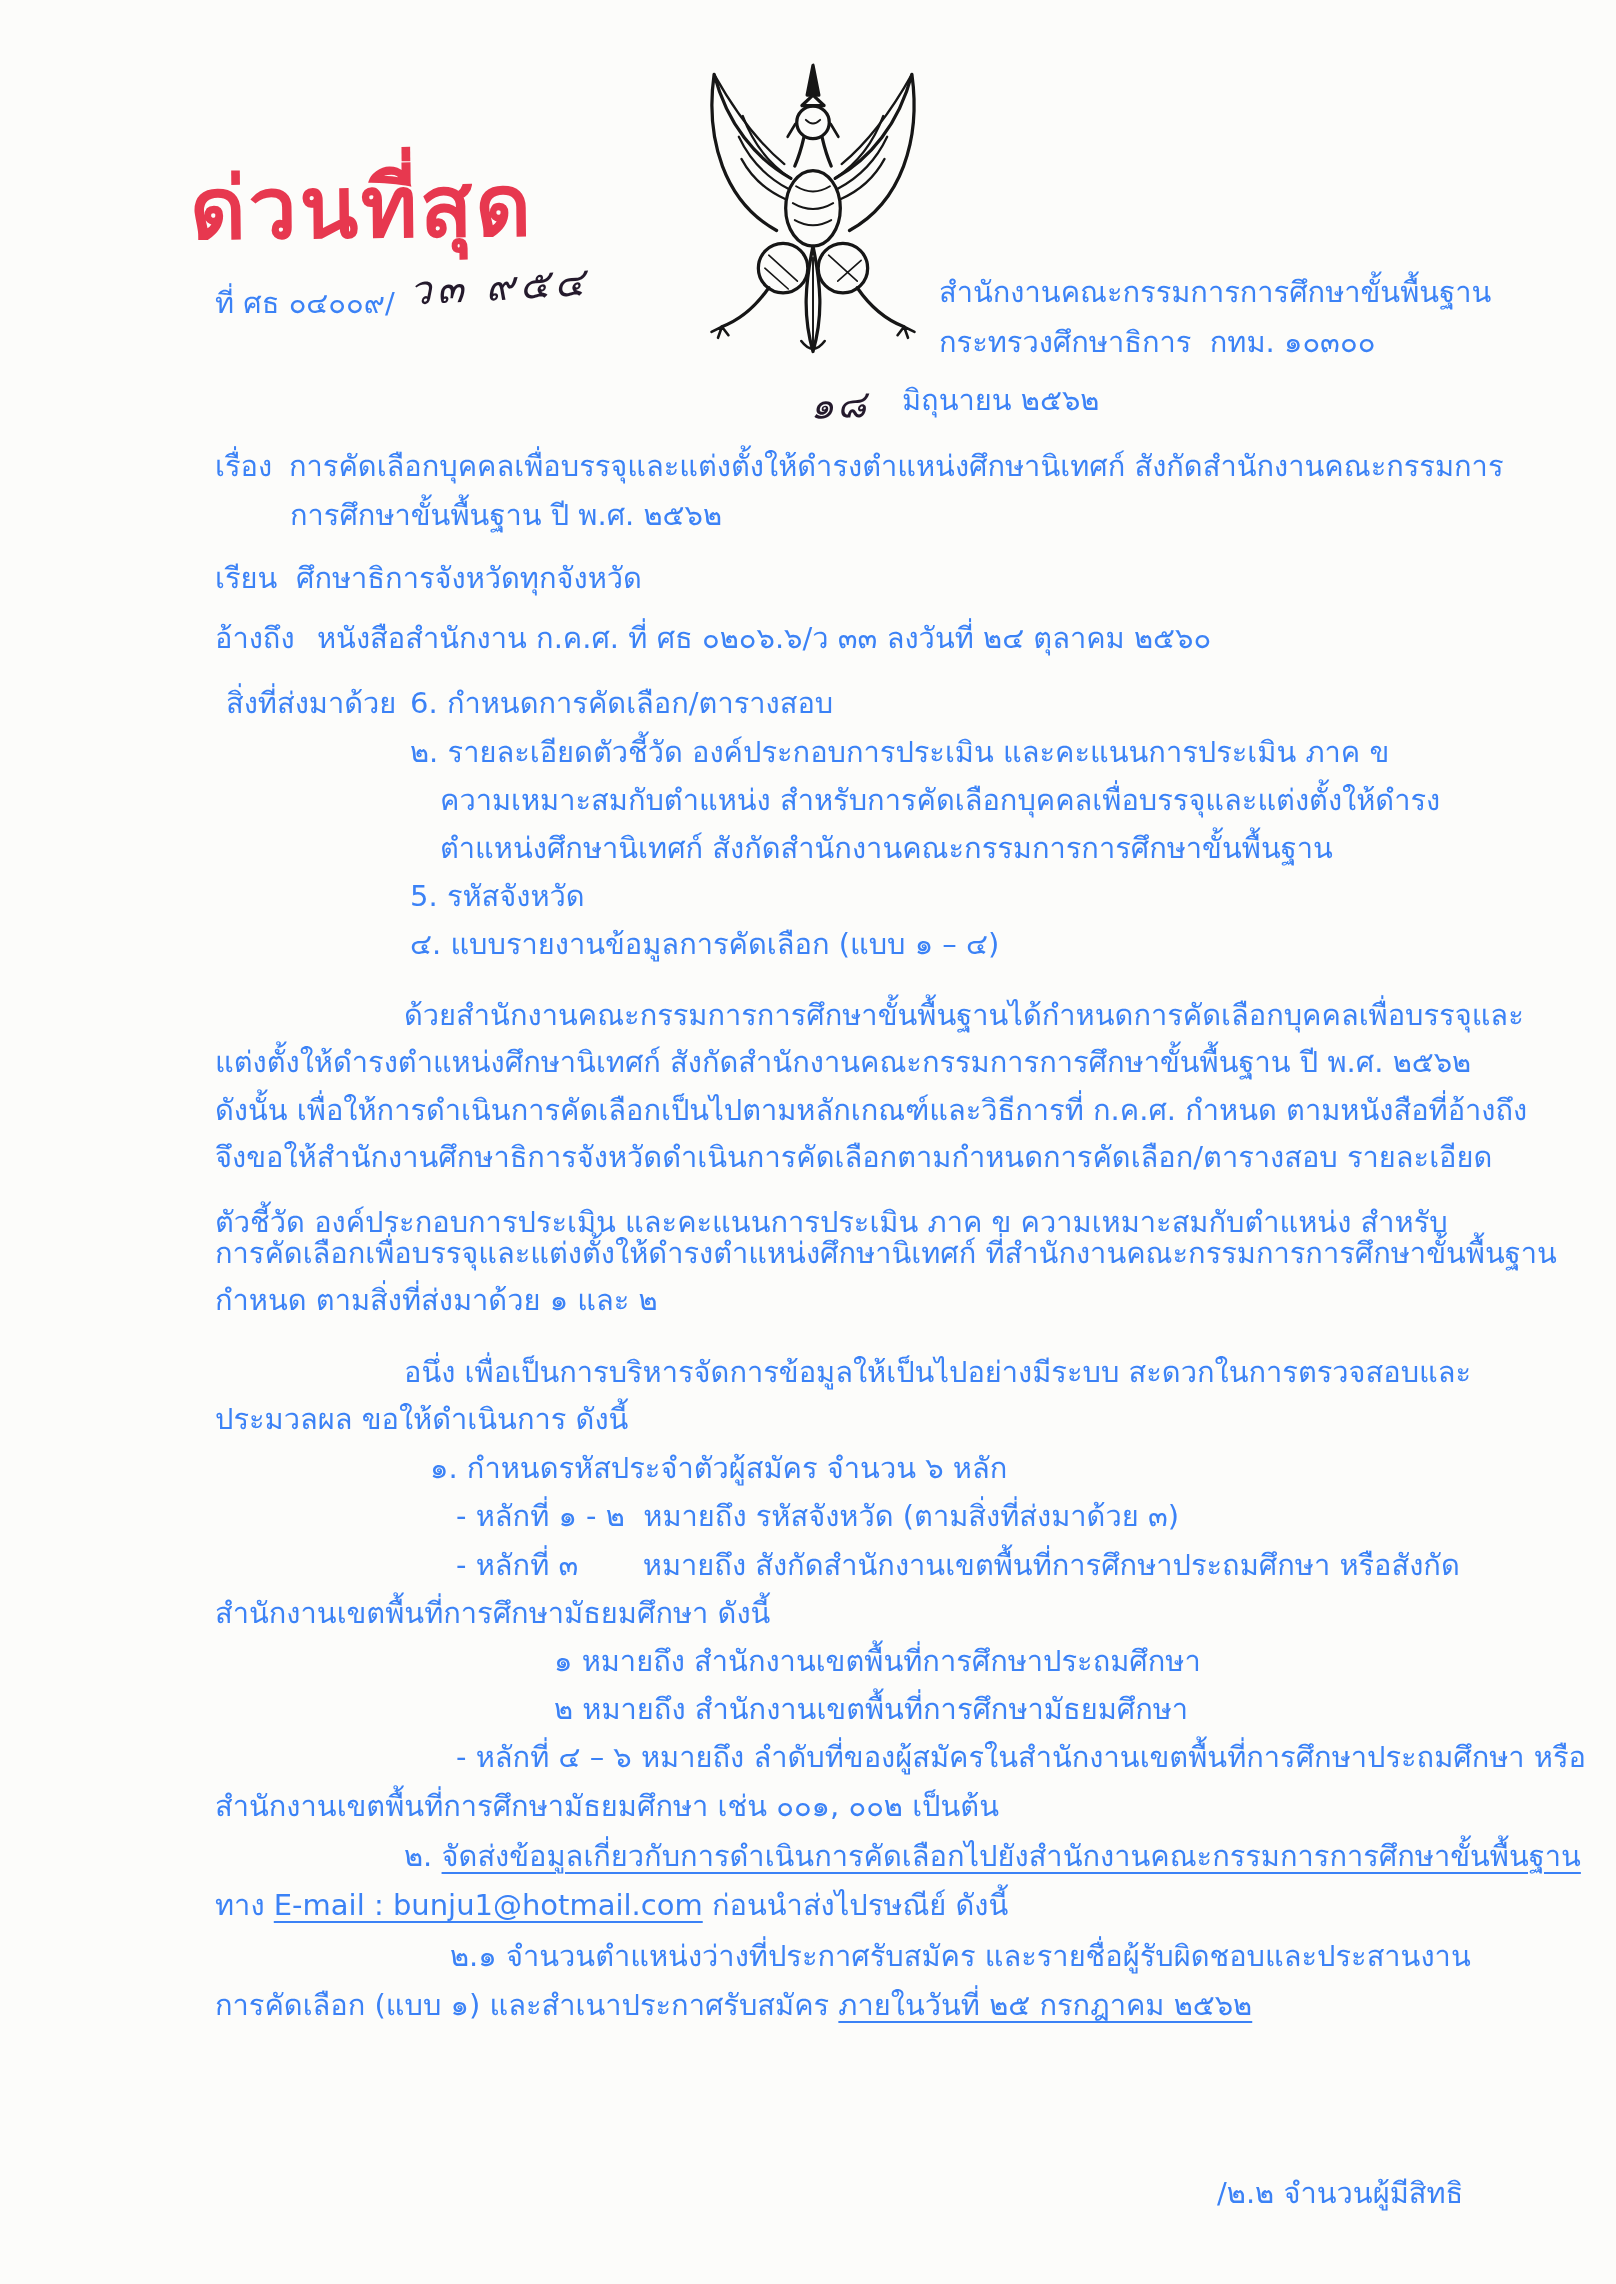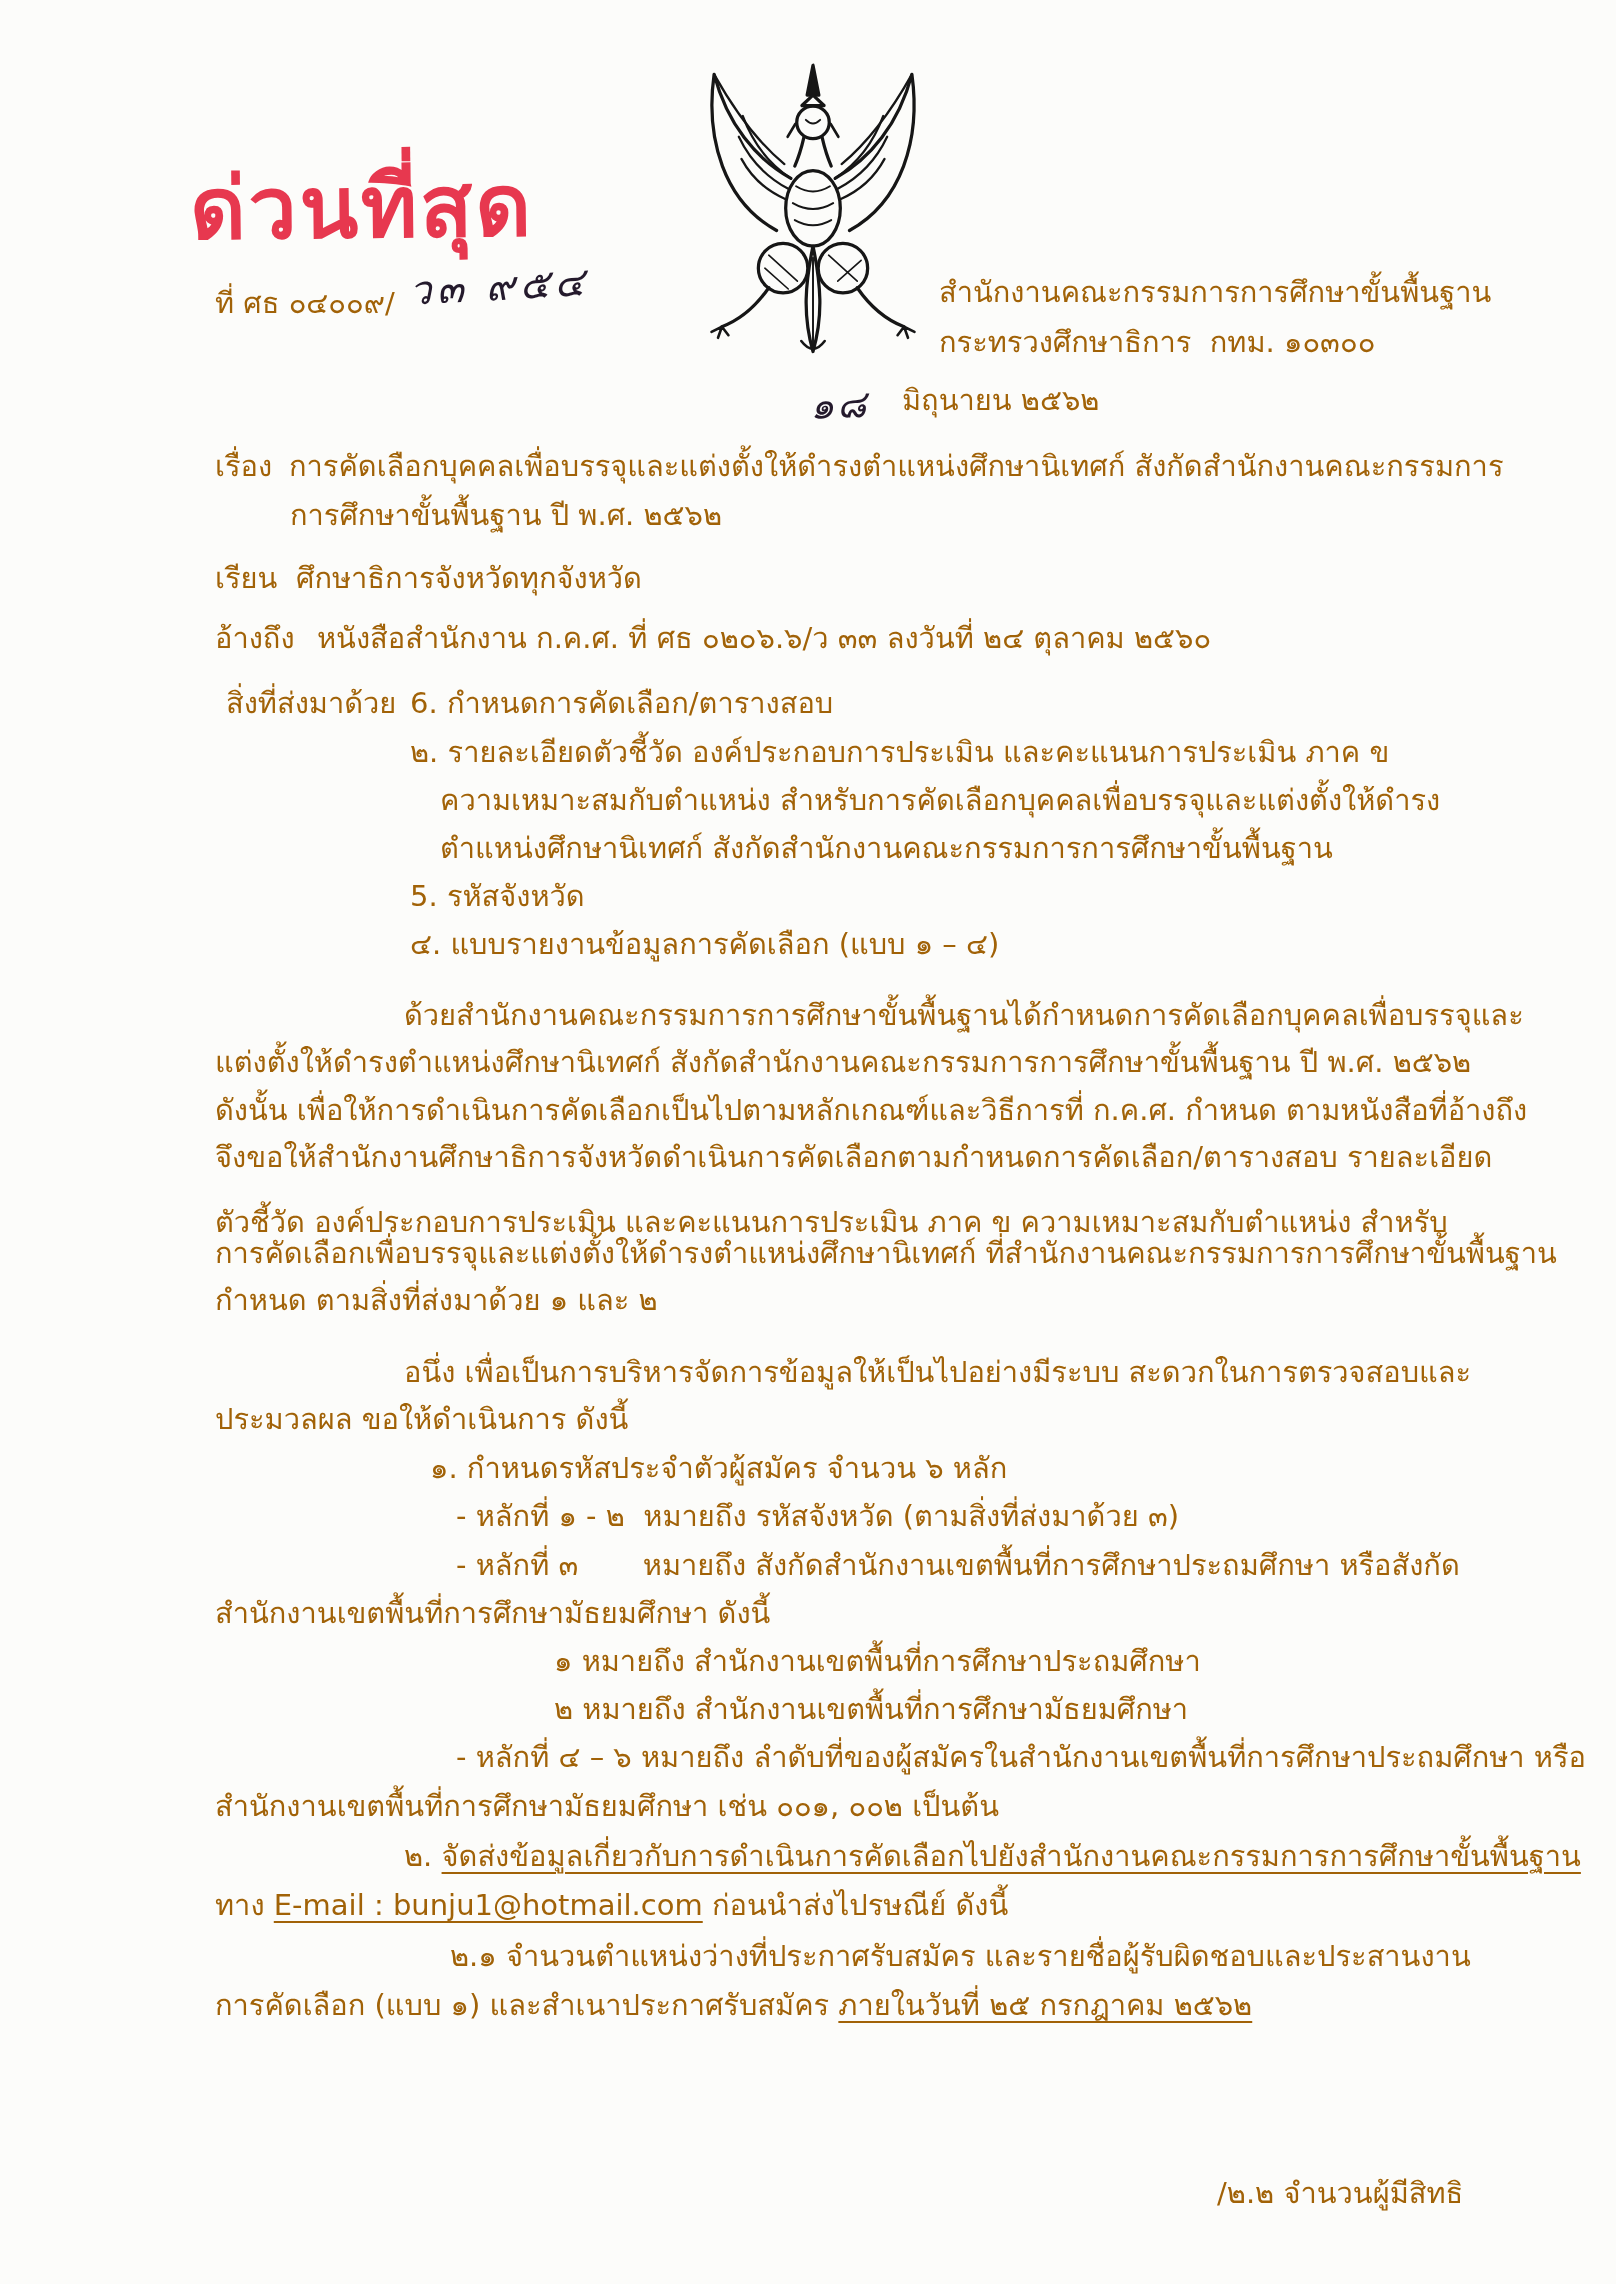--- a/index.html
+++ b/index.html
@@ -9,21 +9,21 @@
     background:#fcfcfa;
     font-family:"DejaVu Sans","Liberation Sans",sans-serif;
     color:#1d1d1d;
     overflow:hidden;
   }
   .line{
     position:absolute;
     white-space:pre;
     font-size:29px;
     line-height:1.3;
-    color:#a16207;
+    color:#3b82f6;
   }
   .stamp{
     position:absolute;
     left:190px;top:138px;
     font-size:86px;
     font-weight:700;
     letter-spacing:2.6px;
     color:#e7384f;
     transform:rotate(-0.6deg);
   }

